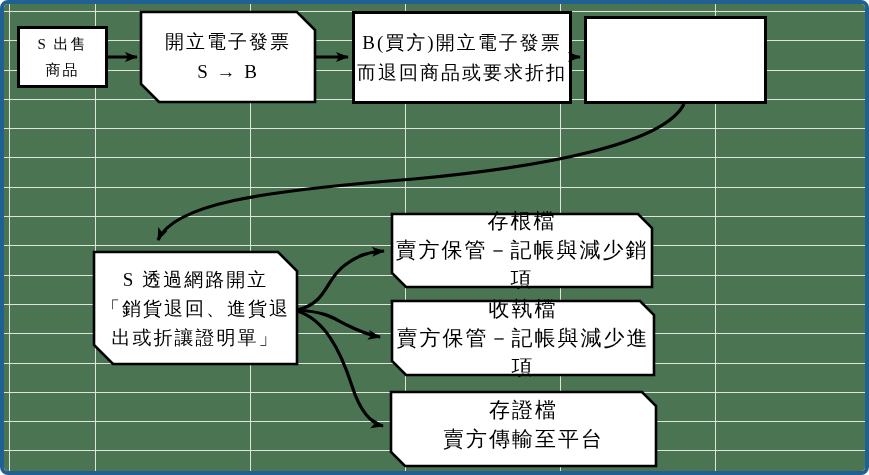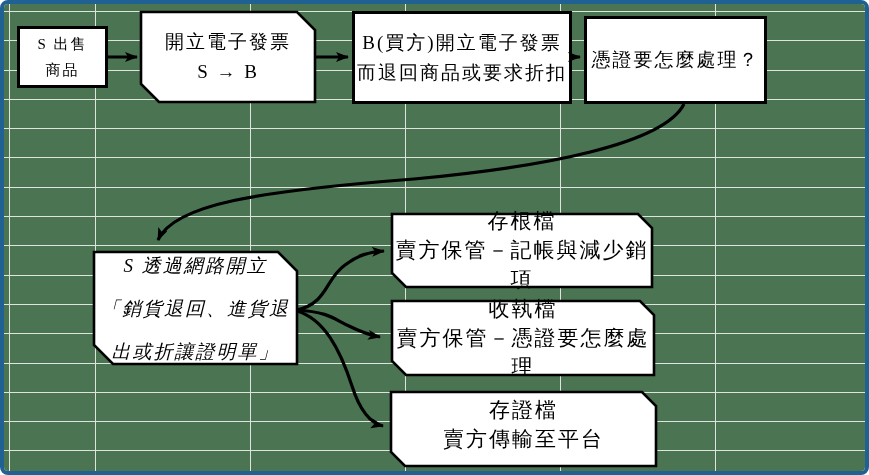--- a/index.html
+++ b/index.html
@@ -67,28 +67,27 @@
 
     <div class="node-text small" style="left:13px;top:22px;width:91px;height:62px;">S 出售
 商品</div>
 
     <div class="node-text" style="left:137px;top:8px;width:174px;height:90px;">開立電子發票
 S → B</div>
 
     <div class="node-text" style="left:348px;top:7px;width:220px;height:93px;">B(買方)開立電子發票
 而退回商品或要求折扣</div>
 
-    <div class="node-text" style="left:580px;top:12px;width:183px;height:88px;">憑證要怎麼處理？</div>
 
-    <div class="node-text" style="left:90px;top:248px;width:203px;height:112px;line-height:43px;font-style:italic;">S 透過網路開立
+    <div class="node-text" style="left:90px;top:248px;width:203px;height:112px;line-height:29px;">S 透過網路開立
 「銷貨退回、進貨退
 出或折讓證明單」</div>
 
     <div class="node-text tight" style="left:388px;top:210px;width:260px;height:73px;">存根檔
 賣方保管－記帳與減少銷項</div>
 
     <div class="node-text tight" style="left:388px;top:297px;width:262px;height:74px;">收執檔
-賣方保管－憑證要怎麼處理</div>
+賣方保管－記帳與減少進項</div>
 
     <div class="node-text tight" style="left:387px;top:388px;width:265px;height:66px;">存證檔
 賣方傳輸至平台</div>
   </div>
 </div>
 
 </body></html>

